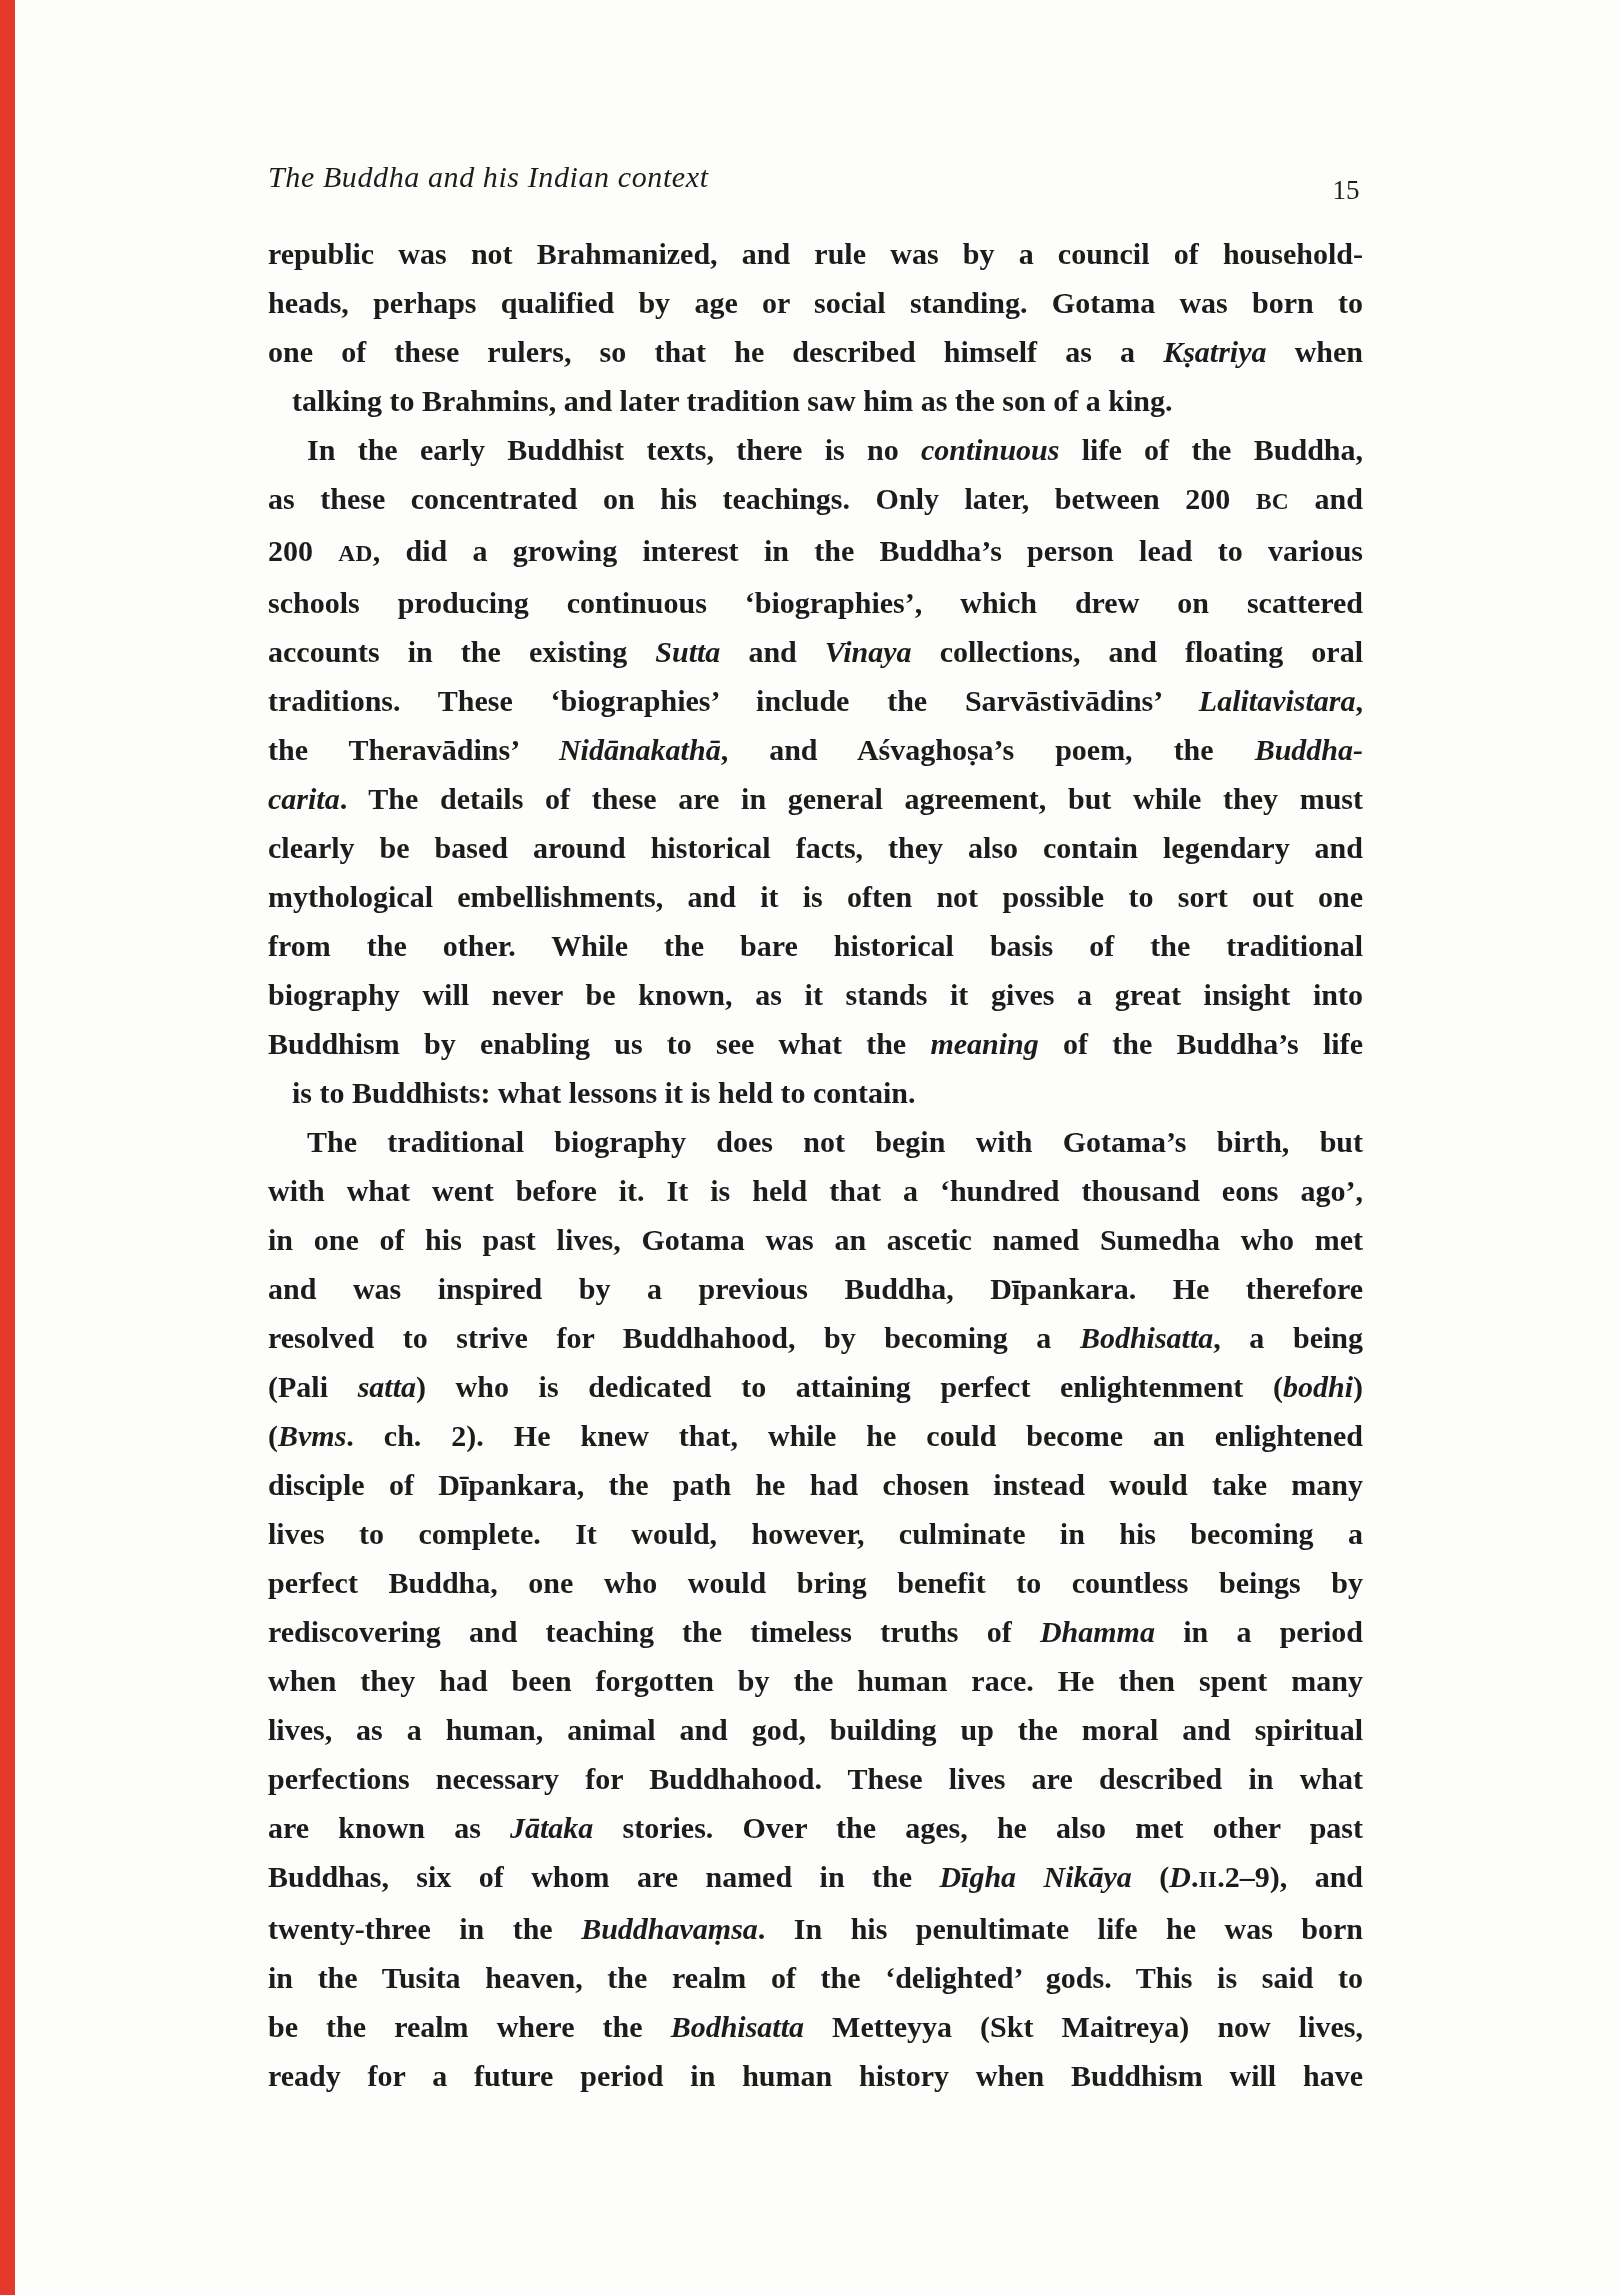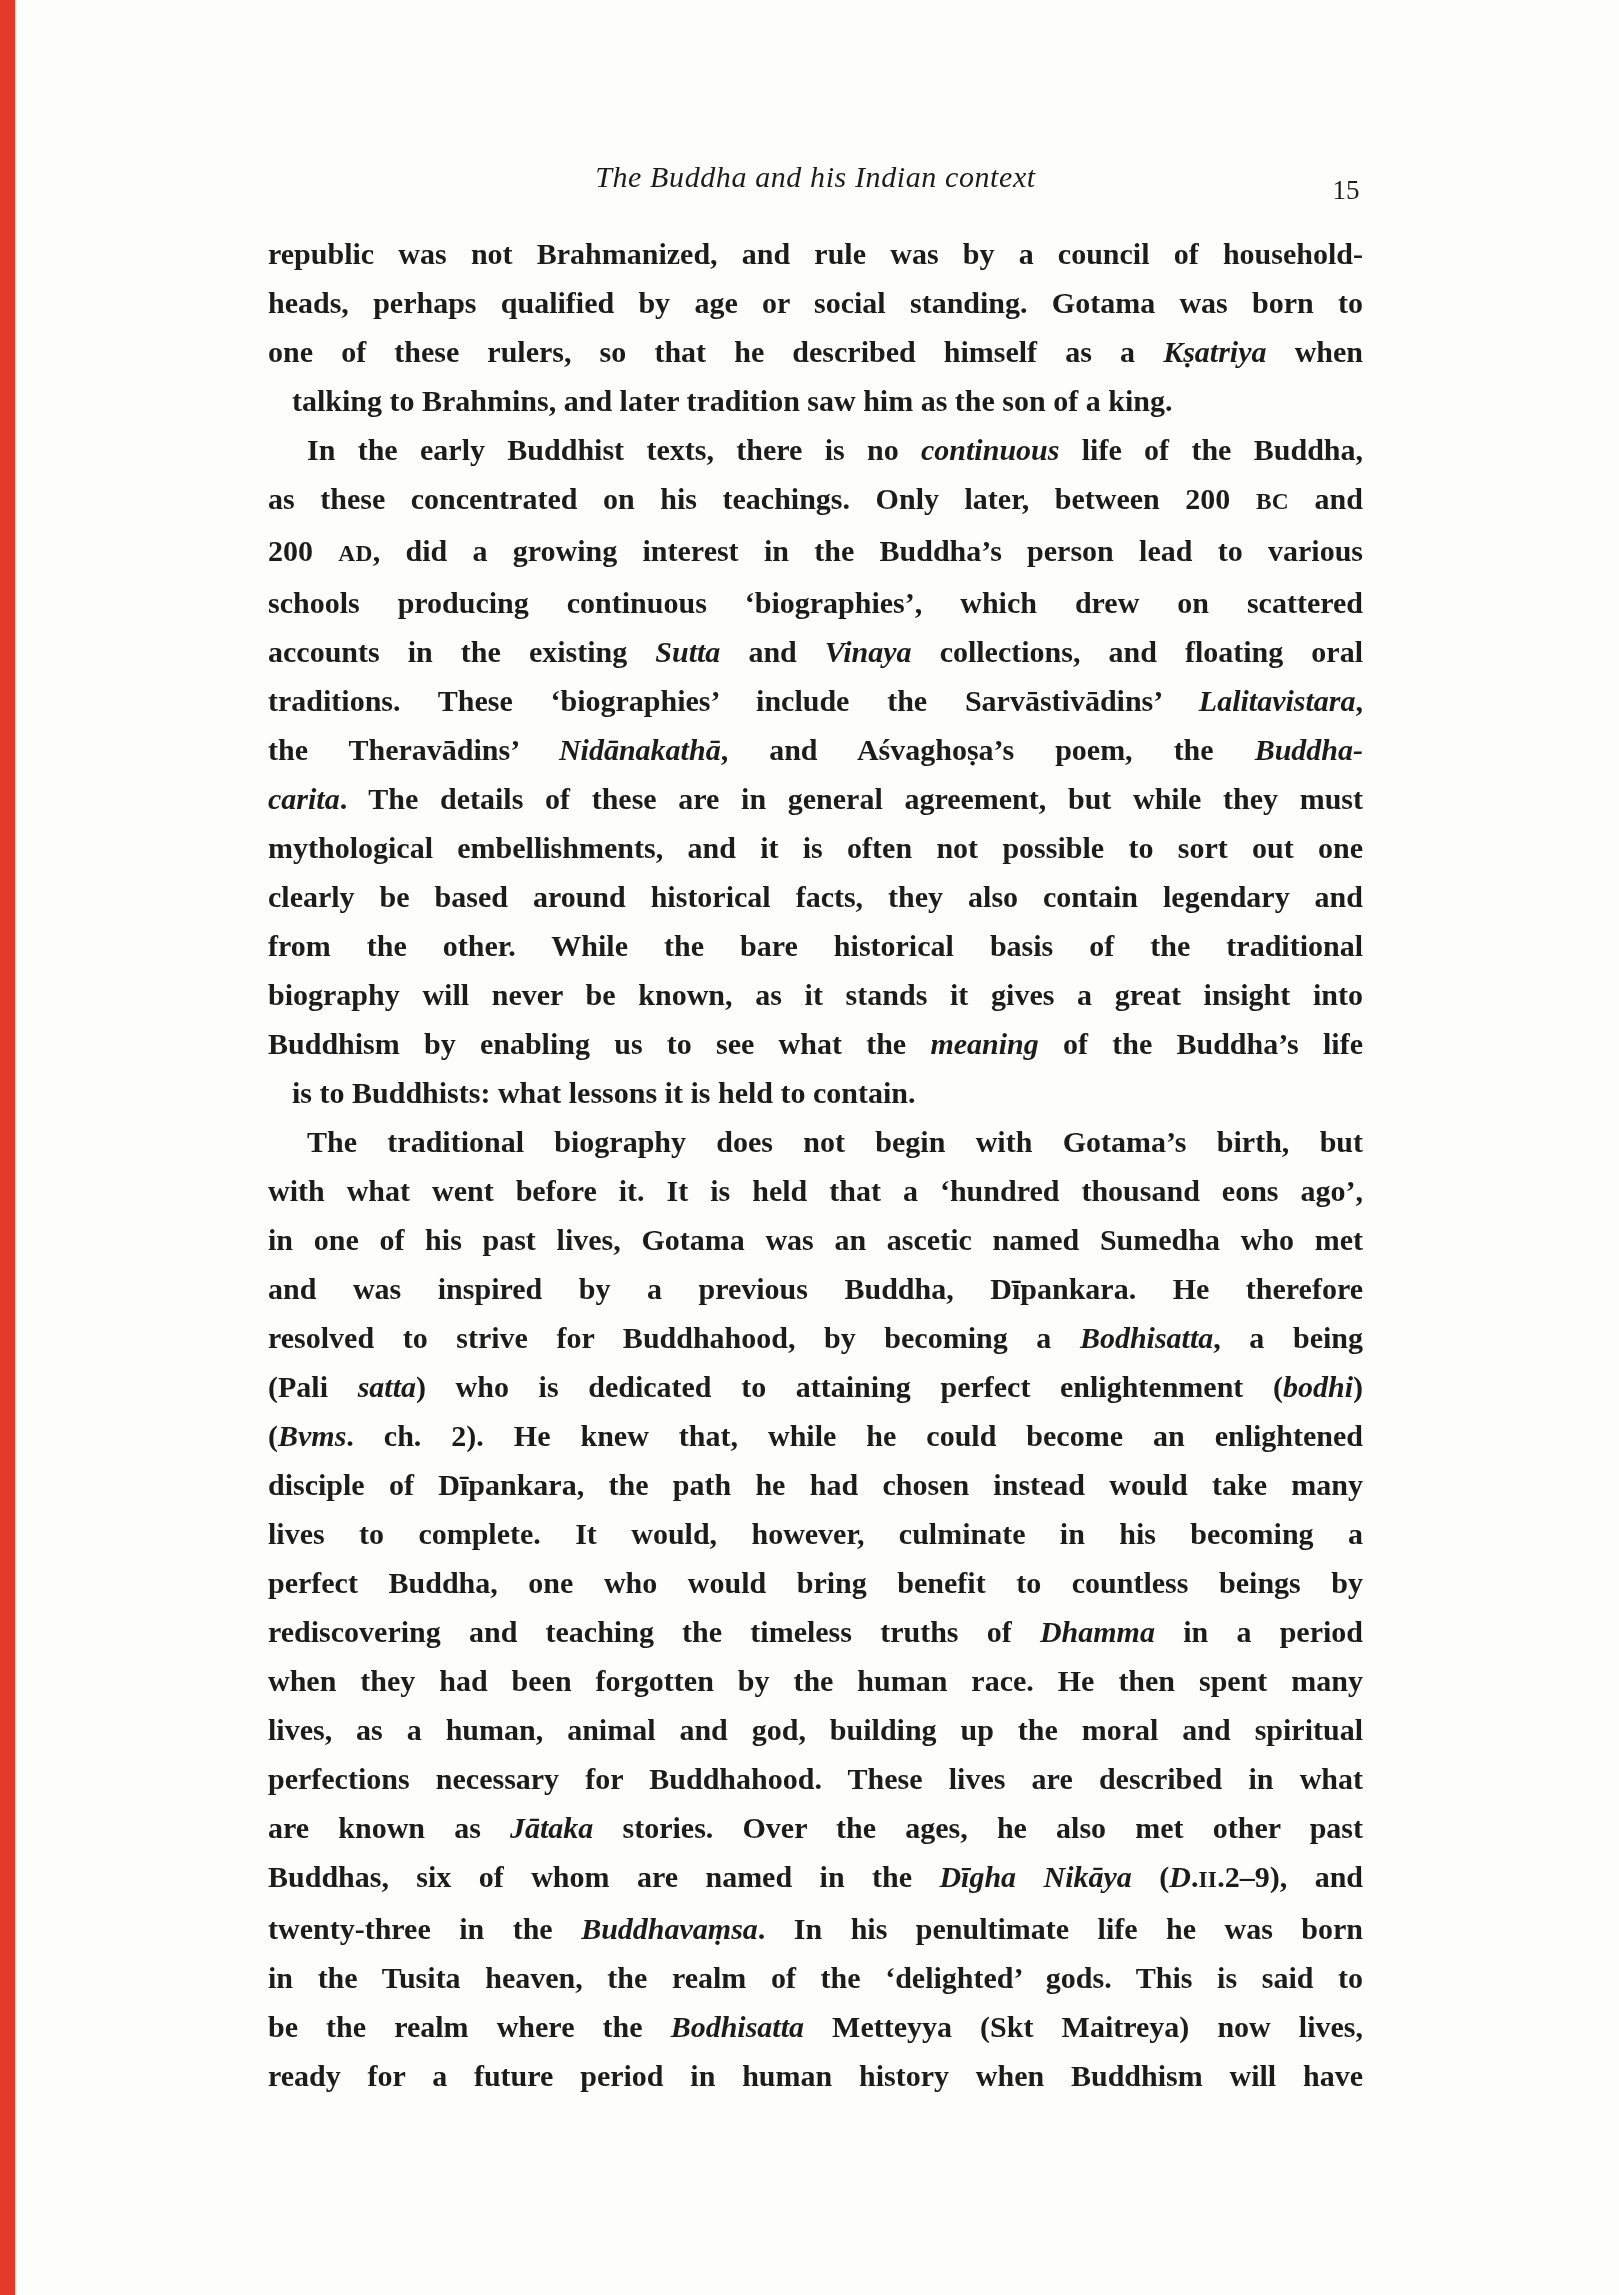--- a/index.html
+++ b/index.html
@@ -13,21 +13,21 @@
   }
   .edge-stripe {
     position:absolute; left:0; top:0;
     width:15.4px; height:2295px;
   }
   .runhead {
     position:absolute; left:268px; top:153px;
     width:1095px; height:53px;
   }
   .runhead-title {
-    display:block; text-align:center;
+    display:block; 
     font-style:italic; font-size:30px; line-height:47px;
     letter-spacing:0.6px;
   }
   .runhead-pagenum {
     position:absolute; right:3.6px; top:13px;
     font-size:27px; line-height:27px;margin-top:11px;
   }
   .text-block {
     position:absolute; left:268px; top:229px;
     width:1095px;
@@ -65,22 +65,22 @@
       <div class="line"><span>one of these rulers, so that he described himself as a </span><i>Kṣatriya</i><span> when</span></div>
       <div class="line end"><span>talking to Brahmins, and later tradition saw him as the son of a king.</span></div>
       <div class="line indent"><span>In the early Buddhist texts, there is no </span><i>continuous</i><span> life of the Buddha,</span></div>
       <div class="line"><span>as these concentrated on his teachings. Only later, between 200 </span><span class="sc">BC</span><span> and</span></div>
       <div class="line"><span>200 </span><span class="sc">AD</span><span>, did a growing interest in the Buddha’s person lead to various</span></div>
       <div class="line"><span>schools producing continuous ‘biographies’, which drew on scattered</span></div>
       <div class="line"><span>accounts in the existing </span><i>Sutta</i><span> and </span><i>Vinaya</i><span> collections, and floating oral</span></div>
       <div class="line"><span>traditions. These ‘biographies’ include the Sarvāstivādins’ </span><i>Lalitavistara</i><span>,</span></div>
       <div class="line"><span>the Theravādins’ </span><i>Nidānakathā</i><span>, and Aśvaghoṣa’s poem, the </span><i>Buddha-</i></div>
       <div class="line"><i>carita</i><span>. The details of these are in general agreement, but while they must</span></div>
+      <div class="line"><span>clearly be based around historical facts, they also contain legendary and</span></div>
       <div class="line"><span>mythological embellishments, and it is often not possible to sort out one</span></div>
-      <div class="line"><span>clearly be based around historical facts, they also contain legendary and</span></div>
       <div class="line"><span>from the other. While the bare historical basis of the traditional</span></div>
       <div class="line"><span>biography will never be known, as it stands it gives a great insight into</span></div>
       <div class="line"><span>Buddhism by enabling us to see what the </span><i>meaning</i><span> of the Buddha’s life</span></div>
       <div class="line end"><span>is to Buddhists: what lessons it is held to contain.</span></div>
       <div class="line indent"><span>The traditional biography does not begin with Gotama’s birth, but</span></div>
       <div class="line"><span>with what went before it. It is held that a ‘hundred thousand eons ago’,</span></div>
       <div class="line"><span>in one of his past lives, Gotama was an ascetic named Sumedha who met</span></div>
       <div class="line"><span>and was inspired by a previous Buddha, Dīpankara. He therefore</span></div>
       <div class="line"><span>resolved to strive for Buddhahood, by becoming a </span><i>Bodhisatta</i><span>, a being</span></div>
       <div class="line"><span>(Pali </span><i>satta</i><span>) who is dedicated to attaining perfect enlightenment (</span><i>bodhi</i><span>)</span></div>

